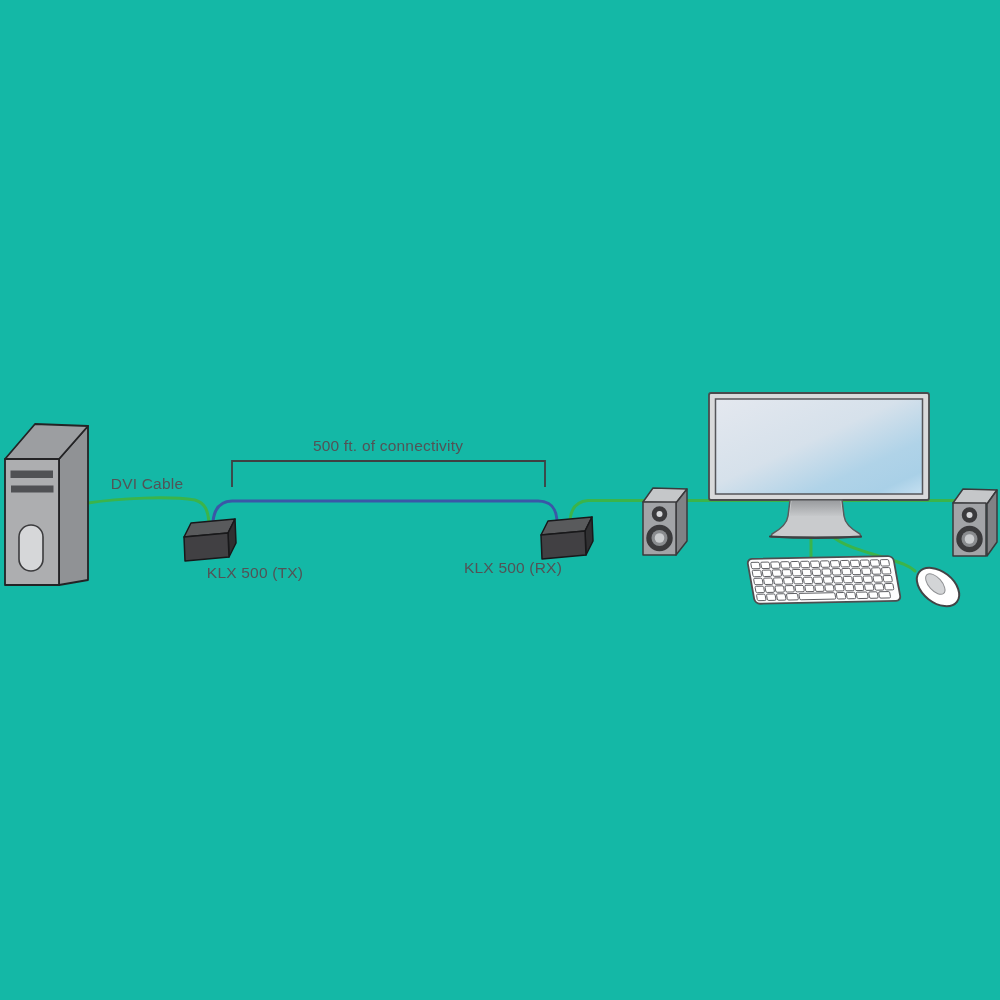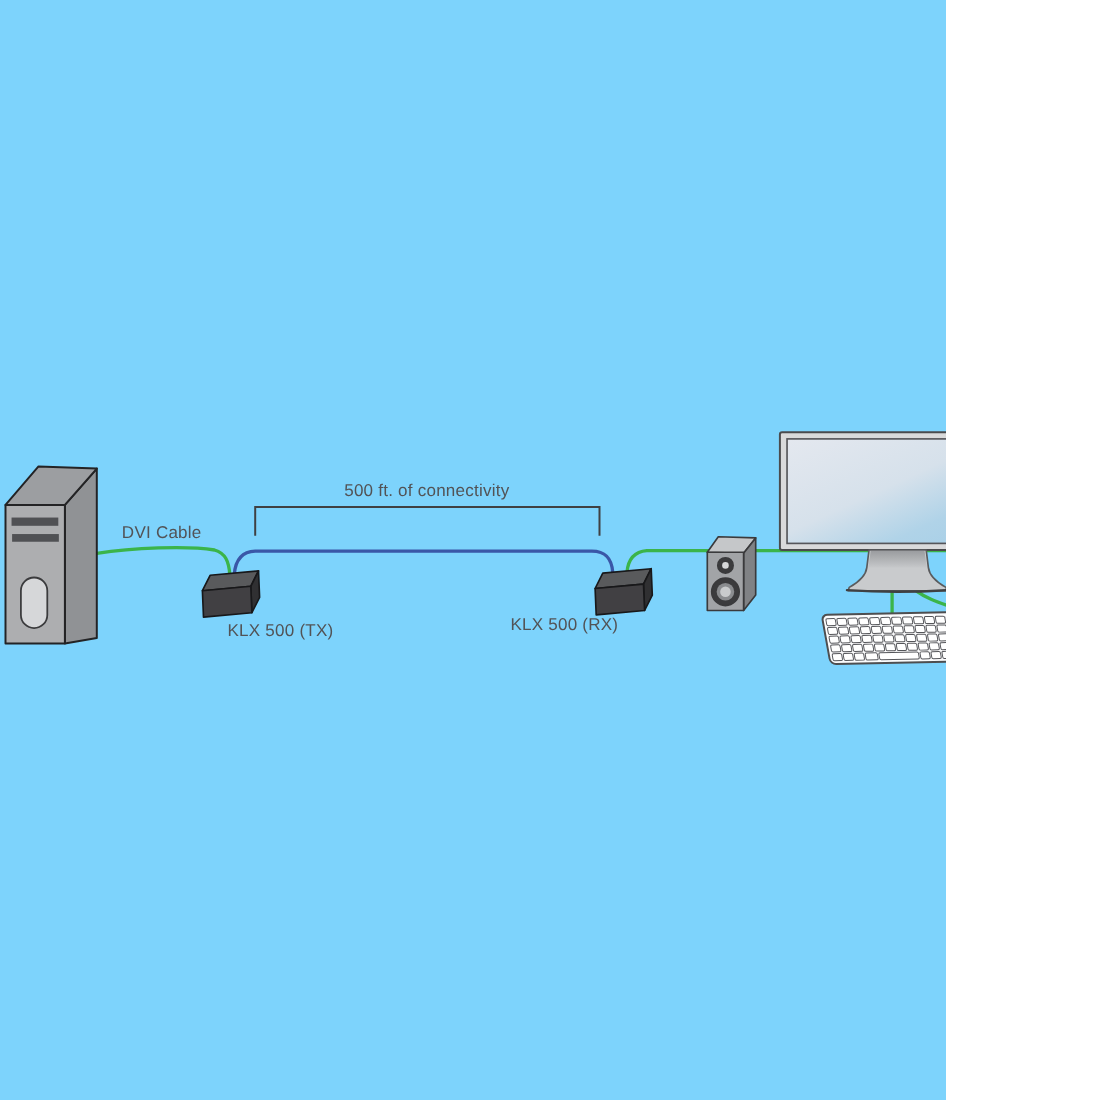--- a/index.html
+++ b/index.html
@@ -1,16 +1,16 @@
 <!DOCTYPE html>
 <html><head>
 <meta charset="utf-8">
 <style>
   html,body{margin:0;padding:0;background:#ffffff;}
-  .stage{width:860px;height:1000px;background:#7dd3fc;position:relative;overflow:hidden;}
+  .stage{width:1000px;height:1000px;background:#14b8a6;position:relative;overflow:hidden;}
   svg{display:block;}
   .diagram-label{
     font-family:"Liberation Sans", sans-serif;
     font-size:15.5px;
     letter-spacing:.2px;
   }
   .kb-keys rect{fill:#ffffff;stroke:#55565a;stroke-width:.9;}
 </style>
 </head>
 <body>

